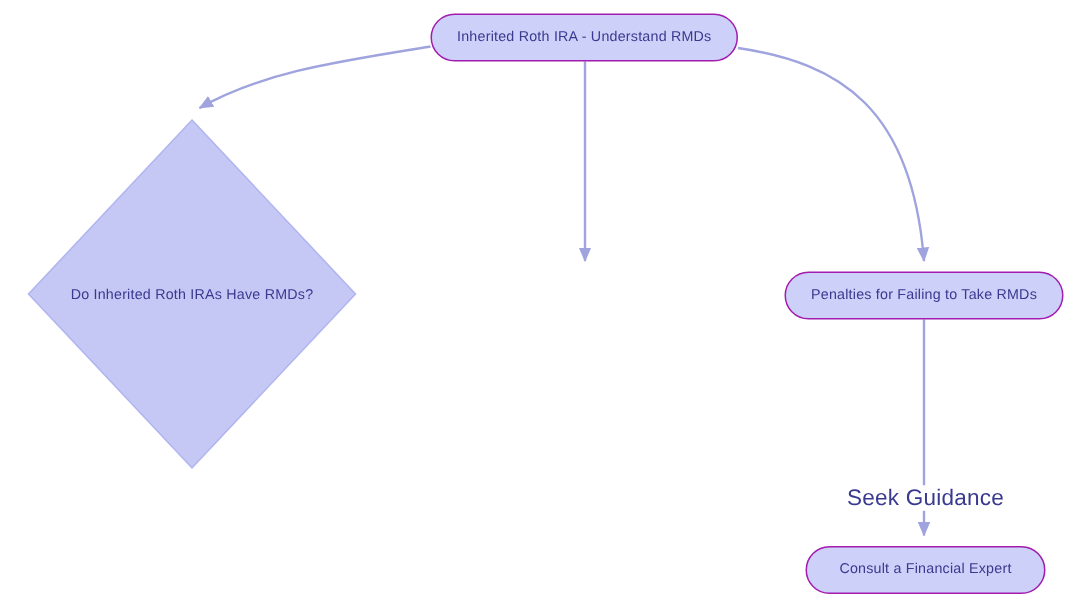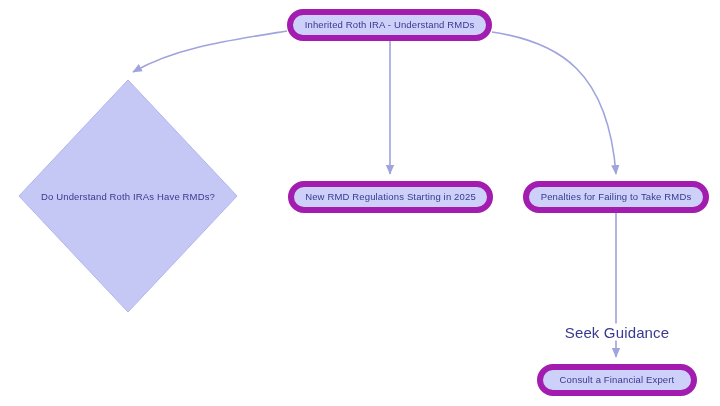--- a/index.html
+++ b/index.html
@@ -24,21 +24,21 @@
     width: 720px;
     height: 406px;
   }
   .node {
     position: absolute;
     box-sizing: border-box;
     display: flex;
     align-items: center;
     justify-content: center;
     background: #cdd0f8;
-    border: 6px solid #a21caf;
+    border: 1px solid #a21caf;
     border-radius: 16px;
     color: #39398f;
     font-size: 9.5px;
     letter-spacing: 0.15px;
     line-height: 1.1;
     text-align: center;
     white-space: nowrap;
     z-index: 2;
   }
   .node-label {
@@ -106,27 +106,24 @@
 
   <div class="node" style="left:287px; top:9px; width:205px; height:32px;">
     <span class="node-label">Inherited Roth IRA - Understand RMDs</span>
   </div>
 
   <div class="diamond-wrap" style="left:18px; top:79px; width:220px; height:234px;">
     <svg class="diamond-shape" viewBox="0 0 220 234" width="220" height="234" xmlns="http://www.w3.org/2000/svg">
       <polygon points="110,1 219,117 110,233 1,117" fill="#c5c8f5" stroke="#b0b4ef" stroke-width="1"></polygon>
     </svg>
     <div class="diamond-label">
-      <span>Do Understand Roth IRAs Have RMDs?</span>
+      <span>Do Inherited Roth IRAs Have RMDs?</span>
     </div>
   </div>
 
-  <div class="node" style="left:288px; top:181px; width:205px; height:32px;">
-    <span class="node-label">New RMD Regulations Starting in 2025</span>
-  </div>
 
   <div class="node" style="left:537px; top:364px; width:160px; height:32px;">
     <span class="node-label">Consult a Financial Expert</span>
   </div>
 
   <div class="node" style="left:523px; top:181px; width:186px; height:32px;">
     <span class="node-label">Penalties for Failing to Take RMDs</span>
   </div>
 
   <div class="edge-label" style="left:617px; top:332px;">

